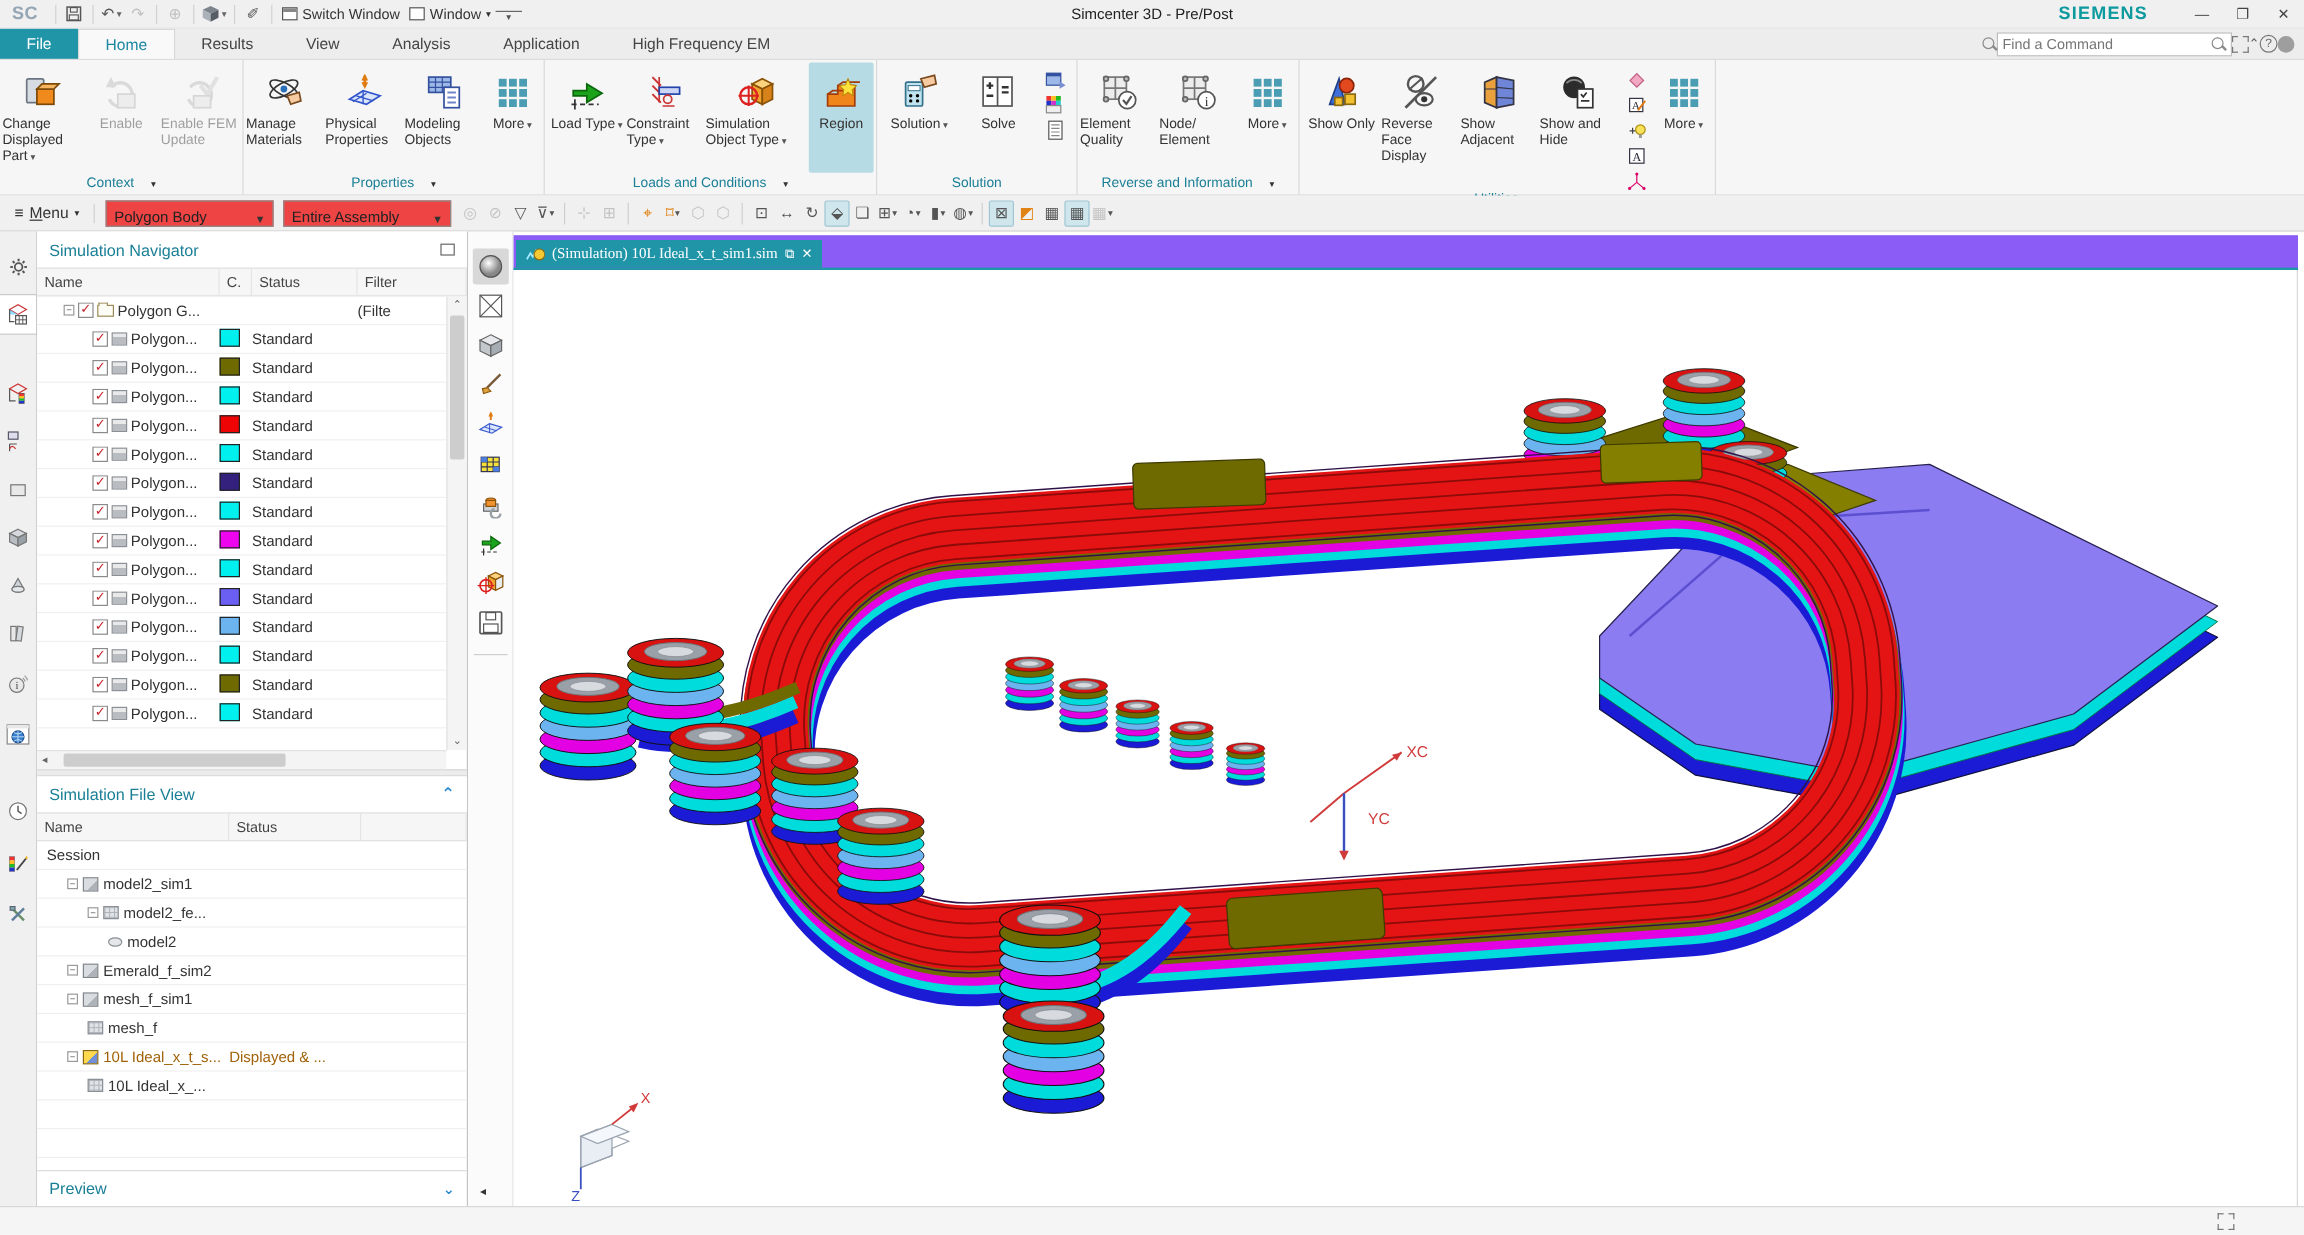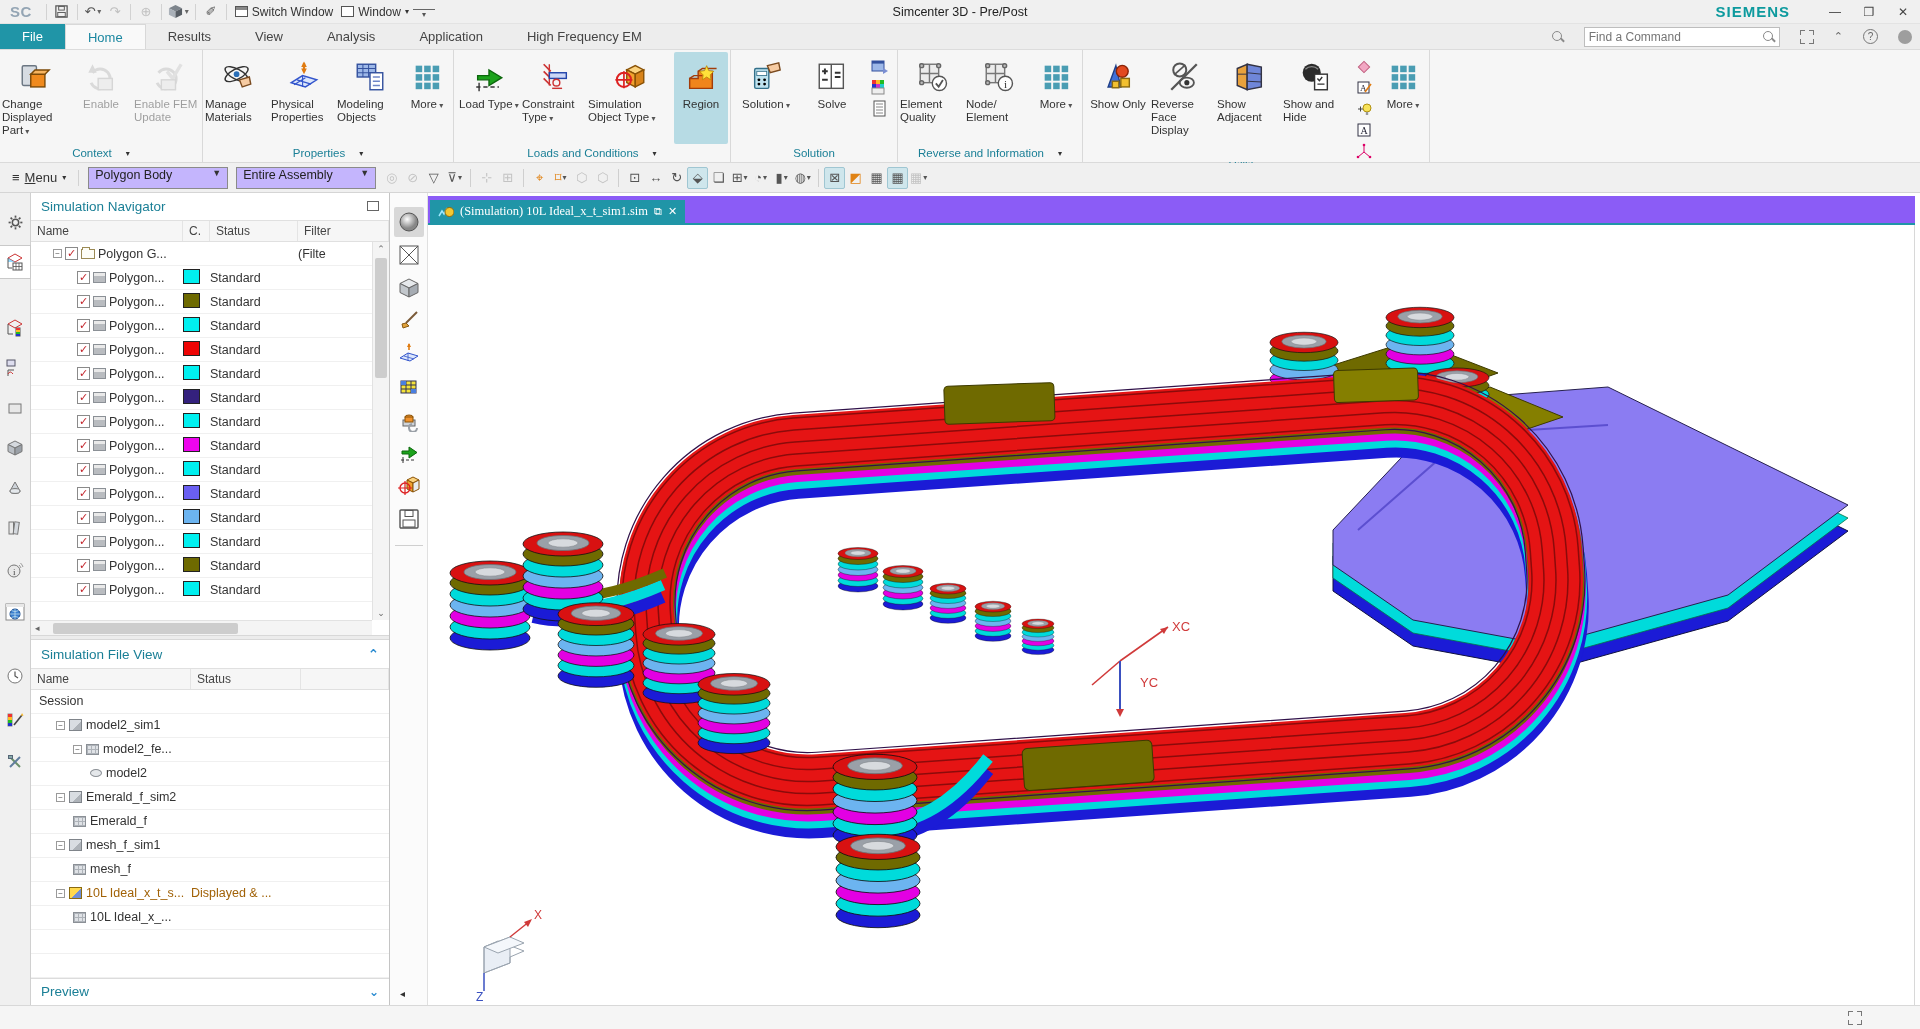--- a/index.html
+++ b/index.html
@@ -20,21 +20,21 @@
   #app-title { position:absolute; left:0; right:0; text-align:center; font-size:12.5px; color:#222; pointer-events:none;}
   #titlebar-right { margin-left:auto; display:flex; align-items:center; height:100%;}
   #brand { color:#0d9a9e; font-weight:bold; font-size:15px; letter-spacing:1px; margin-right:28px;}
   .winbtn { width:34px; height:24px; display:flex; align-items:center; justify-content:center; font-size:12px; color:#444;}
   
   #menubar { position:absolute; left:0; top:24px; width:1920px; height:26px; background:#ededed;
     display:flex; align-items:stretch; border-bottom:1px solid #dcdcdc;}
   .mtab { padding:0 22px; display:flex; align-items:center; font-size:13px; color:#444; cursor:default;}
   .mtab.file { background:#2095a7; color:#fff; min-width:54px; justify-content:center;}
   .mtab.active { background:#f9f9f9; color:#1b87a0; border:1px solid #d8d8d8; border-bottom:none;}
-  #menubar-right { margin-left:auto; display:flex; align-items:center; padding-right:8px; gap:20px; color:#777;}
+  #menubar-right { margin-left:auto; display:flex; align-items:center; padding-right:8px; gap:0; color:#777;}
   #find-box { width:196px; height:20px; border:1px solid #bdbdbd; background:#fff; display:flex; align-items:center; padding:0 4px;}
   #find-box input { border:none; outline:none; flex:1; font-size:12px; color:#999; font-family:inherit; background:transparent;}
   .mag { width:13px; height:13px; position:relative; display:inline-block;}
   .mag::before { content:""; position:absolute; left:1px; top:1px; width:8px; height:8px; border:1.5px solid #8a8a8a; border-radius:50%;}
   .mag::after { content:""; position:absolute; left:9px; top:9px; width:5px; height:1.5px; background:#8a8a8a; transform:rotate(45deg);}
   .brk { width:14px; height:14px; position:relative;}
   .brk::before,.brk::after{ content:""; position:absolute; width:4px; height:4px; border:1.5px solid #777;}
   .brk::before{ left:0; top:0; border-right:none; border-bottom:none; box-shadow:10px 0 0 -1.5px transparent;}
   .brk::after { right:0; bottom:0; border-left:none; border-top:none;}
   .brk i::before{ content:""; position:absolute; right:0; top:0; width:4px; height:4px; border:1.5px solid #777; border-left:none; border-bottom:none;}
@@ -55,21 +55,21 @@
   .rbtn .rlb .car{ font-size:8px; color:#555;}
   .rstack { width:30px; display:flex; flex-direction:column; justify-content:flex-start; gap:3px; padding-top:6px; align-items:center;}
   .rglabel { height:18px; display:flex; align-items:center; justify-content:center; gap:14px;
     font-size:11.5px; color:#1a7f96; }
   .rglabel .car { font-size:8px; color:#333;}
   
   #toolbar2 { position:absolute; left:0; top:163px; width:1920px; height:30px; background:#f0f0f0;
     display:flex; align-items:center; border-bottom:1px solid #d5d5d5; padding-left:6px; gap:2px;}
   #menu-btn { display:flex; align-items:center; gap:5px; font-size:13px; color:#333; padding:0 6px;}
   #menu-btn u { text-decoration:underline;}
-  .combo { width:140px; height:22px; border:1px solid #8a8a8a; background:#c4b5fd; display:flex; align-items:flex-start;
+  .combo { width:140px; height:22px; border:1px solid #8a8a8a; background:#ef4444; display:flex; align-items:flex-end;
     padding:0 6px; font-size:12.5px; color:#222; margin:0 3px;}
   .combo .car { margin-left:auto; font-size:9px; color:#333;}
   .t2i { min-width:21px; height:22px; display:inline-flex; align-items:center; justify-content:center;
     font-size:13px; color:#555; border-radius:2px;}
   .t2i.dis { color:#c3c3c3;}
   .t2i.org { color:#e08214;}
   .t2i.hl { background:#cfe6ec; border:1px solid #9fc6d2;}
   .t2i .car{ font-size:8px; margin-left:1px; color:#555;}
   .t2sep { width:1px; height:18px; background:#cfcfcf; margin:0 5px;}
   
@@ -942,28 +942,20 @@
       <div class="frow">
         <div class="c1" style="padding-left: 25px;">
           <span class="exp">−</span>
           <span class="sim-ico"></span>
           <span class="nm">Emerald_f_sim2</span>
         </div>
         <div class="c2"></div>
         <div></div>
       </div>
       <div class="frow">
-        <div class="c1" style="padding-left: 42px;">
-          <span class="fem-ico"></span>
-          <span class="nm">Emerald_f</span>
-        </div>
-        <div class="c2"></div>
-        <div></div>
-      </div>
-      <div class="frow">
         <div class="c1" style="padding-left: 25px;">
           <span class="exp">−</span>
           <span class="sim-ico"></span>
           <span class="nm">mesh_f_sim1</span>
         </div>
         <div class="c2"></div>
         <div></div>
       </div>
       <div class="frow">
         <div class="c1" style="padding-left: 42px;">

